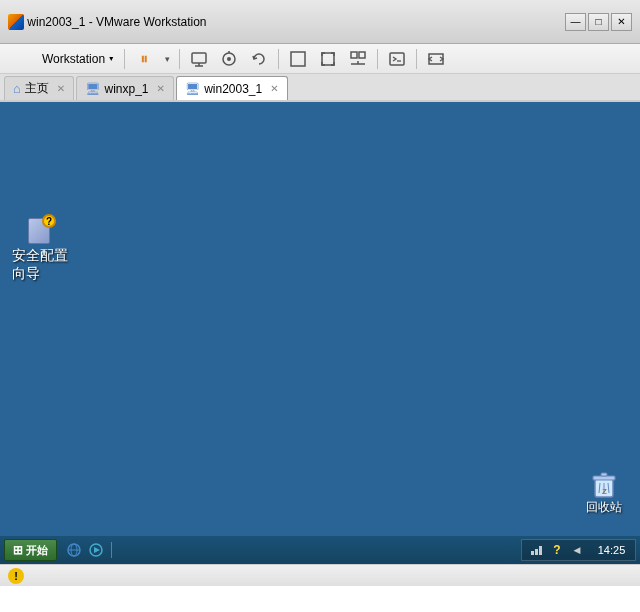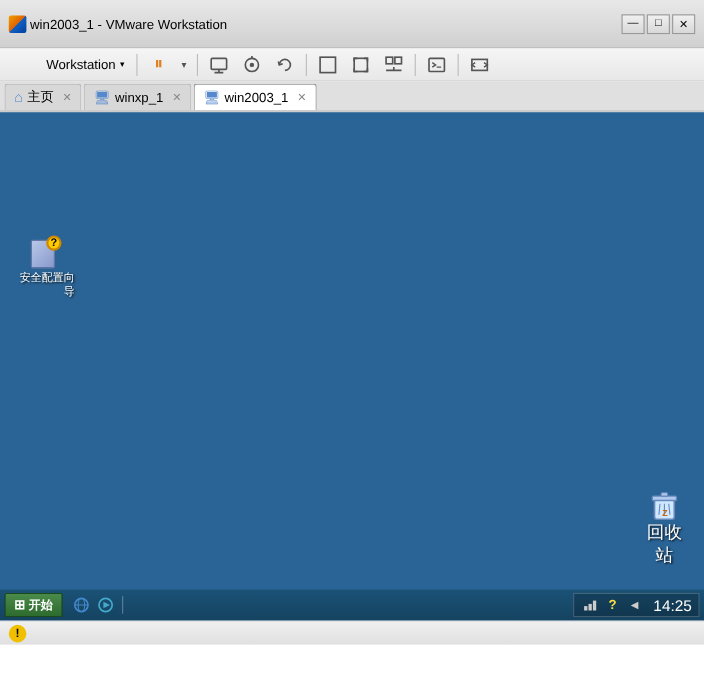--- a/index.html
+++ b/index.html
@@ -117,41 +117,41 @@
       position: absolute;
       display: flex;
       flex-direction: column;
       align-items: center;
       width: 64px;
       cursor: pointer;
       padding: 4px;
     }
     .desktop-icon .icon-label {
       color: #fff;
-      font-size: 10px;
-      text-align: right;
+      font-size: 14px;
+      text-align: left;
       text-shadow: 1px 1px 2px #000;
       line-height: 1.3;
     }
 
     
     .recycle-icon {
       position: absolute;
       bottom: 44px;
       right: 10px;
       display: flex;
       flex-direction: column;
       align-items: center;
       cursor: pointer;
       width: 52px;
       padding: 4px;
     }
     .recycle-icon .icon-label {
       color: #fff;
-      font-size: 16px;
+      font-size: 12px;
       text-align: center;
       text-shadow: 1px 1px 2px #000;
     }
 
     
     #vm-taskbar {
       position: absolute;
       bottom: 0;
       left: 0;
       right: 0;
@@ -194,21 +194,21 @@
       border: 1px solid rgba(255,255,255,0.2);
     }
     .vm-tray-item {
       width: 18px; height: 18px;
       display: flex; align-items: center; justify-content: center;
       font-size: 13px;
       cursor: pointer;
     }
     .vm-time {
       color: #fff;
-      font-size: 14px;
+      font-size: 11px;
       margin-left: 6px;
       min-width: 35px;
       text-align: center;
     }
     .vm-taskbar-divider {
       width: 1px; height: 16px;
       background: rgba(255,255,255,0.3);
       margin: 0 2px;
     }
 

